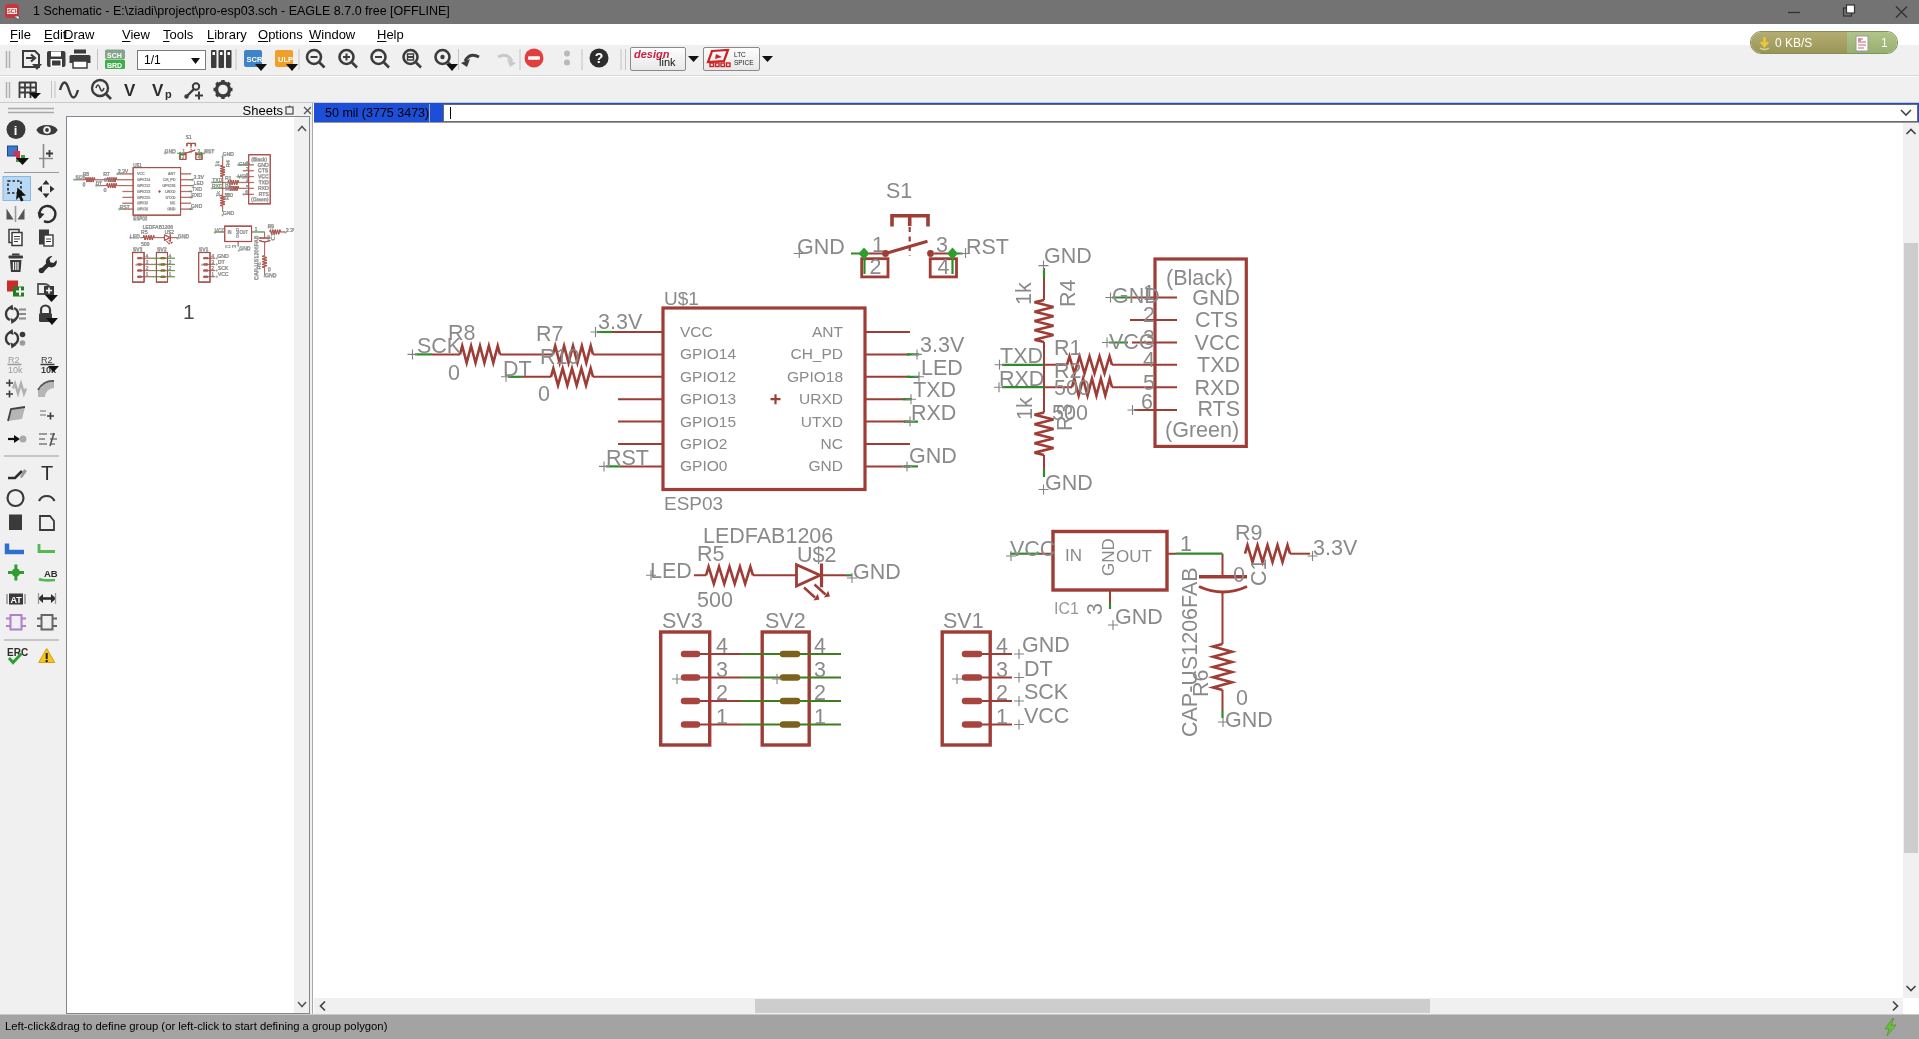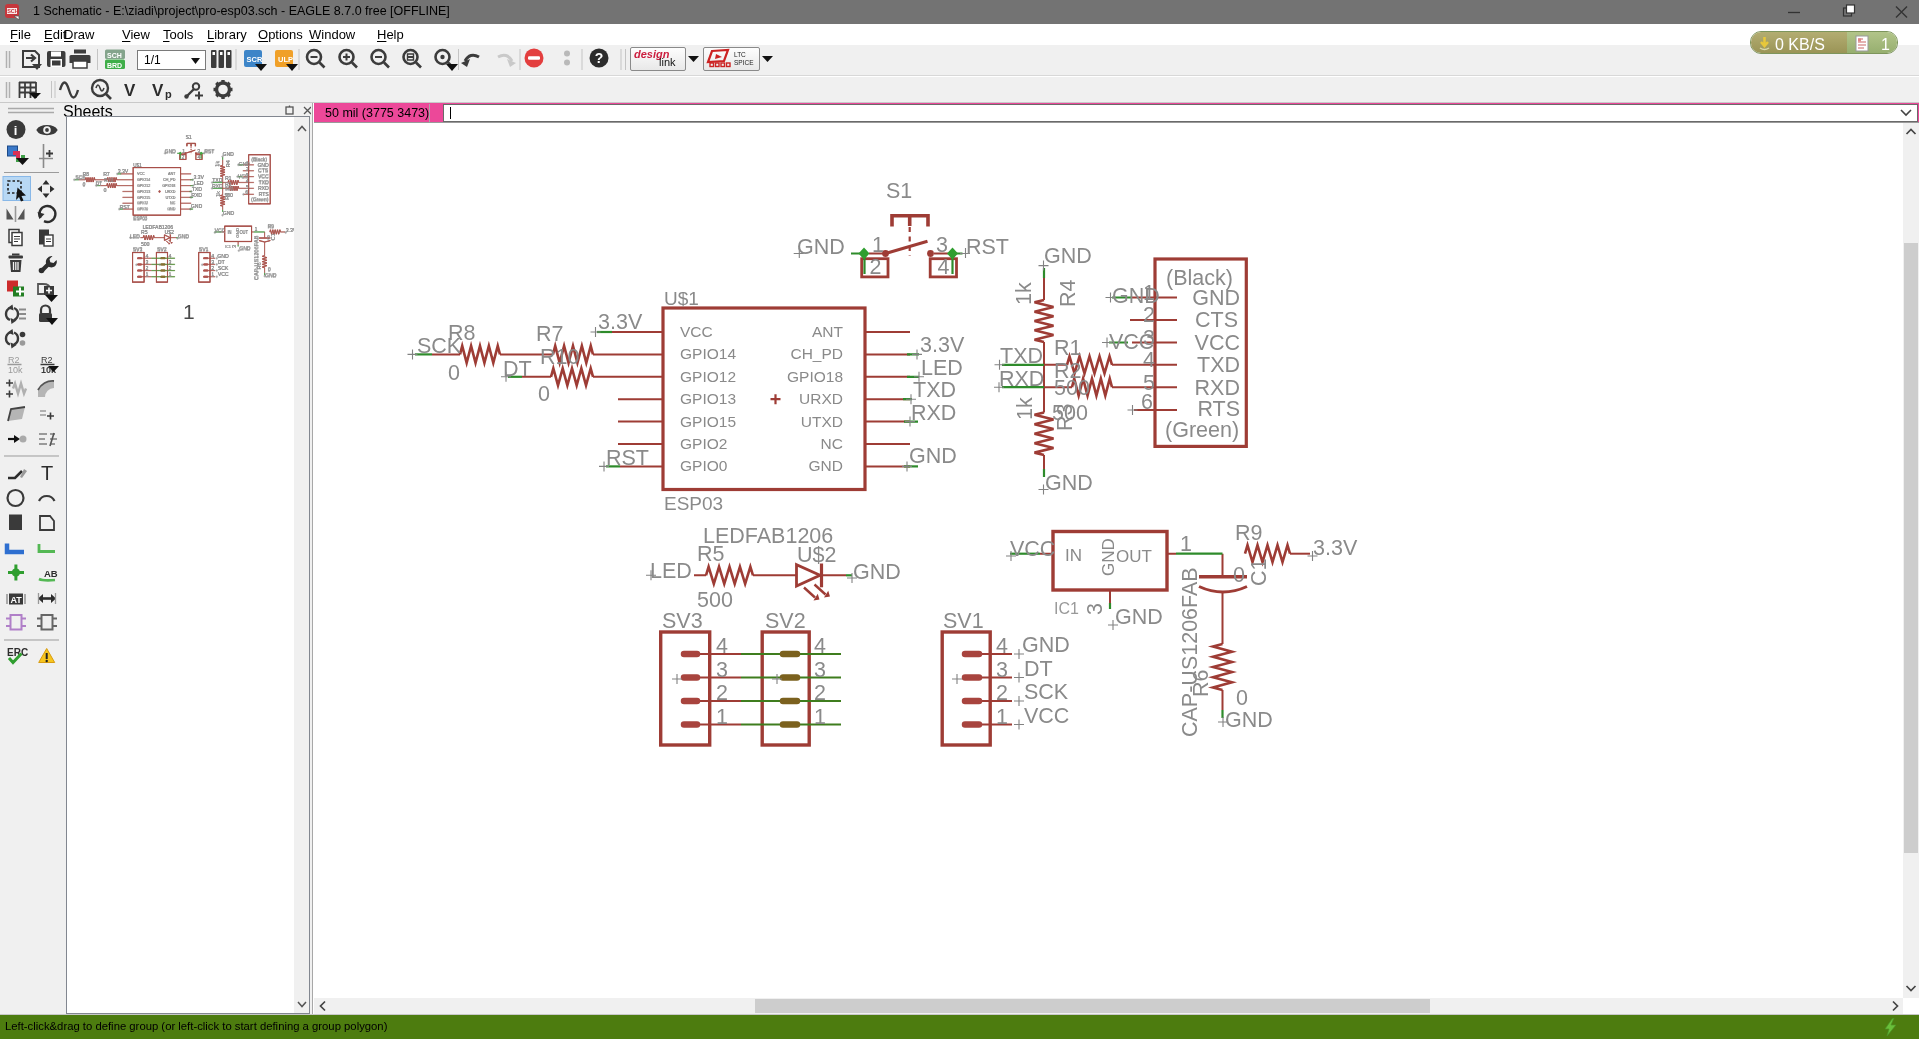--- a/index.html
+++ b/index.html
@@ -8,32 +8,32 @@
 #title{position:absolute;left:33px;top:4px;font-size:12.5px;color:#000}
 #menubar{position:absolute;left:0;top:24px;width:1696px;height:21px;background:#fff;font-size:13px;color:#000}
 .mi{position:absolute;top:3px}
 .mi u{text-decoration:underline;text-underline-offset:2px}
 #tb1{position:absolute;left:0;top:45px;width:1919px;height:31px;background:#f0f0f0;border-bottom:1px solid #d8d8d8}
 #tb2{position:absolute;left:0;top:77px;width:1919px;height:26px;background:#f0f0f0;border-bottom:1px solid #c9c9c9}
 #combo{position:absolute;left:137px;top:50px;width:69px;height:20px;background:#fff;border:1px solid #7a7a7a;font-size:12px;color:#000;padding:2px 0 0 6px}
 .btn{position:absolute;top:47px;height:24px;background:linear-gradient(#fdfdfd,#e8e8e8);border:1px solid #8a8a8a;border-radius:2px}
 #sidebar{position:absolute;left:0;top:103px;width:63px;height:911px;background:#f0f0f0}
 #sheets{position:absolute;left:63px;top:103px;width:250px;height:911px;background:#f0f0f0;border-right:1px solid #a8a8a8}
-#sheetshead{position:absolute;left:0;top:0;width:249px;height:13px;font-size:16px;color:#000;text-align:left}
+#sheetshead{position:absolute;left:0;top:0;width:249px;height:13px;font-size:13px;color:#000;text-align:right}
 #sheetbox{position:absolute;left:3px;top:13px;width:244px;height:898px;background:#fff;border:1px solid #828790}
 #sheetscroll{position:absolute;left:231px;top:14px;width:15px;height:896px;background:#f0f0f0}
-#cmdbar{position:absolute;left:314px;top:103px;width:1605px;height:20px;background:#ec4899;border-bottom:1px solid #9a9a9a}
+#cmdbar{position:absolute;left:314px;top:103px;width:1605px;height:20px;background:#1d4ed8;border-bottom:1px solid #9a9a9a}
 #cmdinput{position:absolute;left:129px;top:1px;width:1475px;height:18px;background:#fff;border:1px solid #6a6a6a}
 #canvas{position:absolute;left:314px;top:123px;width:1589px;height:875px;background:#fff}
 #vscroll{position:absolute;left:1903px;top:123px;width:16px;height:875px;background:#f0f0f0}
 #vthumb{position:absolute;left:1904px;top:243px;width:14px;height:610px;background:#cdcdcd}
 #hscroll{position:absolute;left:314px;top:998px;width:1589px;height:16px;background:#f0f0f0}
 #hthumb{position:absolute;left:755px;top:999px;width:675px;height:14px;background:#cdcdcd}
-#statusbar{position:absolute;left:0;top:1014px;width:1919px;height:25px;background:#4d7c0f;border-top:1px solid #c8c8c8;font-size:11.3px;color:#000}
-#pill{position:absolute;left:1750px;top:31px;width:148px;height:23px;border-radius:11px;border:1px solid #7d955c;overflow:hidden;font-size:16px;color:#fff}
+#statusbar{position:absolute;left:0;top:1014px;width:1919px;height:25px;background:#a3a3a3;border-top:1px solid #c8c8c8;font-size:11.3px;color:#000}
+#pill{position:absolute;left:1750px;top:31px;width:148px;height:23px;border-radius:11px;border:1px solid #7d955c;overflow:hidden;font-size:12px;color:#fff}
 text{font-family:"Liberation Sans",sans-serif}
 </style></head>
 <body>
 
 <div id="titlebar">
 <svg class="abs" style="left:5px;top:4px" width="18" height="17" viewBox="0 0 18 17">
       <rect x="0" y="0" width="14" height="14" rx="3" fill="#c5373c"></rect>
       <rect x="2" y="4" width="10" height="6" fill="#fff" opacity=".9"></rect>
       <text x="2.2" y="9.4" font-size="5.5" fill="#c5373c" font-weight="bold">SCH</text>
       <path d="M9 12h5v4l-5-4z" fill="#fff" stroke="#555" stroke-width=".8"></path>

